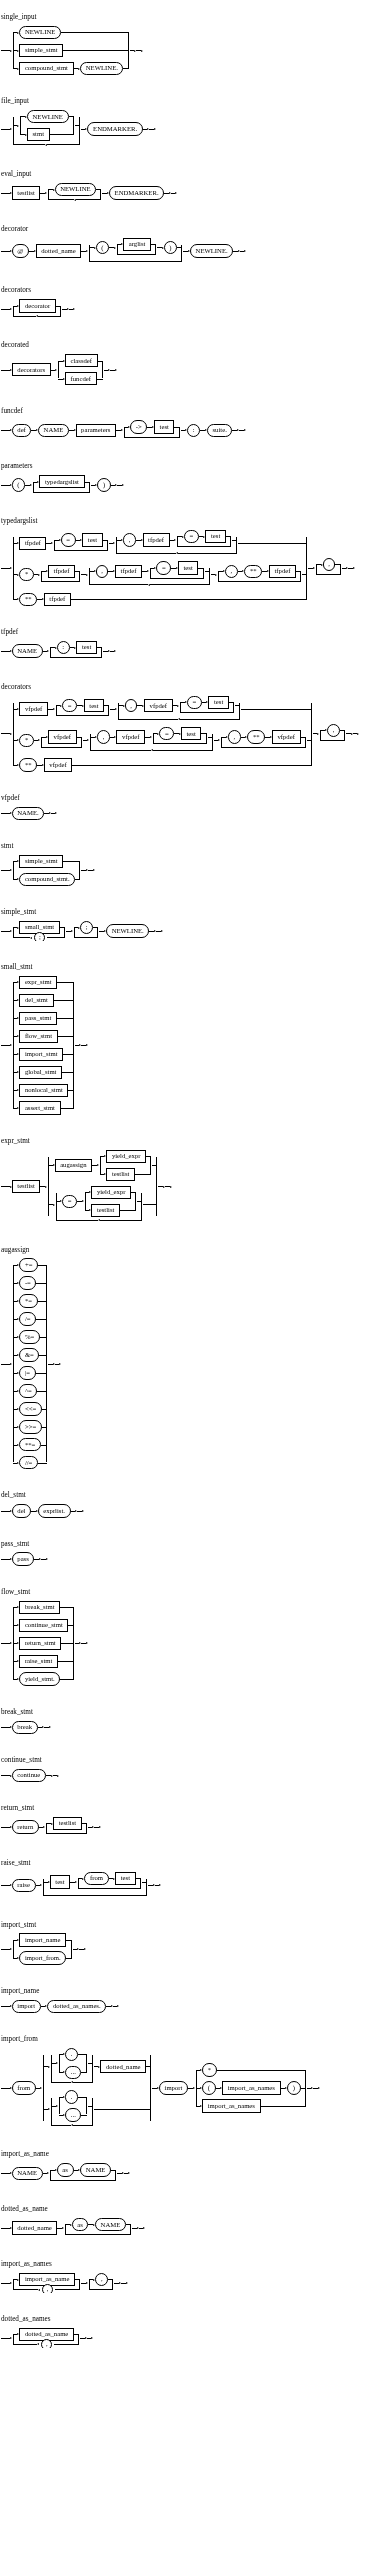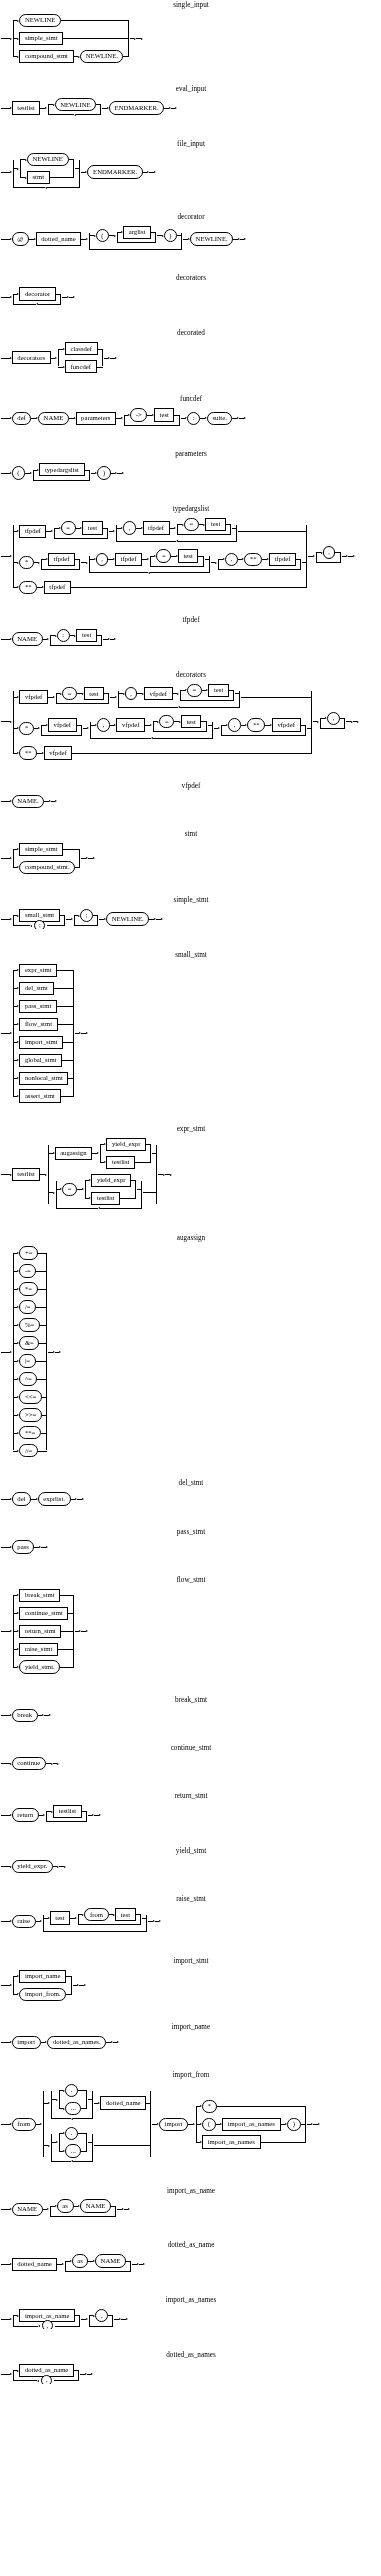--- a/index.html
+++ b/index.html
@@ -1,18 +1,18 @@
 <!DOCTYPE html>
 <html style="font-size:8.2px"><head>
 <meta charset="utf-8">
 <style>
   html,body{margin:0;padding:0;background:#ffffff;}
   body{width:381px;font-family:"Liberation Serif","DejaVu Serif",serif;color:#000;}
   main{display:block;padding:2.1px 0 20.6px 1px;}
-  .section{margin:0 0 23px 0;text-align:center;}
+  .section{margin:12px 0 23px 0;}
   .sec-label{font-size:7.2px;line-height:1;margin:0 0 4.6px 0;color:#000;}
   .diagram{display:flex;align-items:center;overflow:hidden;max-width:381px;}
   
   .startln{display:inline-block;width:4.1px;height:0.5px;background:#000;flex:0 0 auto;}
   .conn{display:inline-flex;align-items:center;flex:0 0 auto;}
   .conn .ln{display:inline-block;width:4.6px;height:0.5px;background:#000;}
   .conn .ar{display:inline-block;width:0;height:0;border-left:2.6px solid #000;border-top:1.5px solid transparent;border-bottom:1.5px solid transparent;}
   .arl{display:inline-block;width:0;height:0;border-right:2.6px solid #000;border-top:1.5px solid transparent;border-bottom:1.5px solid transparent;}
   .tail{flex:1 1 auto;min-width:5.2px;height:0.5px;background:#000;}
   
@@ -82,65 +82,20 @@
           <i class="ln"></i>
           <i class="ar"></i>
         </span>
         <span class="conn">
           <i class="ln"></i>
           <i class="ar"></i>
         </span>
       </div>
     </section>
     <section class="section">
-      <div class="sec-label">eval_input</div>
-      <div class="diagram">
-        <i class="startln"></i>
-        <span class="conn">
-          <i class="ln"></i>
-          <i class="ar"></i>
-        </span>
-        <div class="rr-seq">
-          <span class="node nonterm">testlist</span>
-          <span class="conn">
-            <i class="ln"></i>
-            <i class="ar"></i>
-          </span>
-          <div class="rr-rep">
-            <div class="rr-row">
-              <span class="conn">
-                <i class="ln"></i>
-                <i class="ar"></i>
-              </span>
-              <span class="node term">NEWLINE</span>
-              <i class="tail"></i>
-            </div>
-            <div class="looprow">
-              <i class="sk"></i>
-              <i class="arl"></i>
-              <i class="sk"></i>
-            </div>
-          </div>
-          <span class="conn">
-            <i class="ln"></i>
-            <i class="ar"></i>
-          </span>
-          <span class="node term">ENDMARKER.</span>
-        </div>
-        <span class="conn">
-          <i class="ln"></i>
-          <i class="ar"></i>
-        </span>
-        <span class="conn">
-          <i class="ln"></i>
-          <i class="ar"></i>
-        </span>
-      </div>
-    </section>
-    <section class="section">
       <div class="sec-label">file_input</div>
       <div class="diagram">
         <i class="startln"></i>
         <span class="conn">
           <i class="ln"></i>
           <i class="ar"></i>
         </span>
         <div class="rr-seq">
           <div class="rr-rep">
             <div class="rr-row">
@@ -159,20 +114,65 @@
                 </div>
                 <div class="rr-row">
                   <span class="conn">
                     <i class="ln"></i>
                     <i class="ar"></i>
                   </span>
                   <span class="node nonterm">stmt</span>
                   <i class="tail"></i>
                 </div>
               </div>
+              <i class="tail"></i>
+            </div>
+            <div class="looprow">
+              <i class="sk"></i>
+              <i class="arl"></i>
+              <i class="sk"></i>
+            </div>
+          </div>
+          <span class="conn">
+            <i class="ln"></i>
+            <i class="ar"></i>
+          </span>
+          <span class="node term">ENDMARKER.</span>
+        </div>
+        <span class="conn">
+          <i class="ln"></i>
+          <i class="ar"></i>
+        </span>
+        <span class="conn">
+          <i class="ln"></i>
+          <i class="ar"></i>
+        </span>
+      </div>
+    </section>
+    <section class="section">
+      <div class="sec-label">eval_input</div>
+      <div class="diagram">
+        <i class="startln"></i>
+        <span class="conn">
+          <i class="ln"></i>
+          <i class="ar"></i>
+        </span>
+        <div class="rr-seq">
+          <span class="node nonterm">testlist</span>
+          <span class="conn">
+            <i class="ln"></i>
+            <i class="ar"></i>
+          </span>
+          <div class="rr-rep">
+            <div class="rr-row">
+              <span class="conn">
+                <i class="ln"></i>
+                <i class="ar"></i>
+              </span>
+              <span class="node term">NEWLINE</span>
               <i class="tail"></i>
             </div>
             <div class="looprow">
               <i class="sk"></i>
               <i class="arl"></i>
               <i class="sk"></i>
             </div>
           </div>
           <span class="conn">
             <i class="ln"></i>
@@ -1610,39 +1610,20 @@
           <i class="ln"></i>
           <i class="ar"></i>
         </span>
         <span class="conn">
           <i class="ln"></i>
           <i class="ar"></i>
         </span>
       </div>
     </section>
     <section class="section">
-      <div class="sec-label">yield_stmt</div>
-      <div class="diagram">
-        <i class="startln"></i>
-        <span class="conn">
-          <i class="ln"></i>
-          <i class="ar"></i>
-        </span>
-        <span class="node term">yield_expr.</span>
-        <span class="conn">
-          <i class="ln"></i>
-          <i class="ar"></i>
-        </span>
-        <span class="conn">
-          <i class="ln"></i>
-          <i class="ar"></i>
-        </span>
-      </div>
-    </section>
-    <section class="section">
       <div class="sec-label">raise_stmt</div>
       <div class="diagram">
         <i class="startln"></i>
         <span class="conn">
           <i class="ln"></i>
           <i class="ar"></i>
         </span>
         <div class="rr-seq">
           <span class="node term">raise</span>
           <span class="conn">

